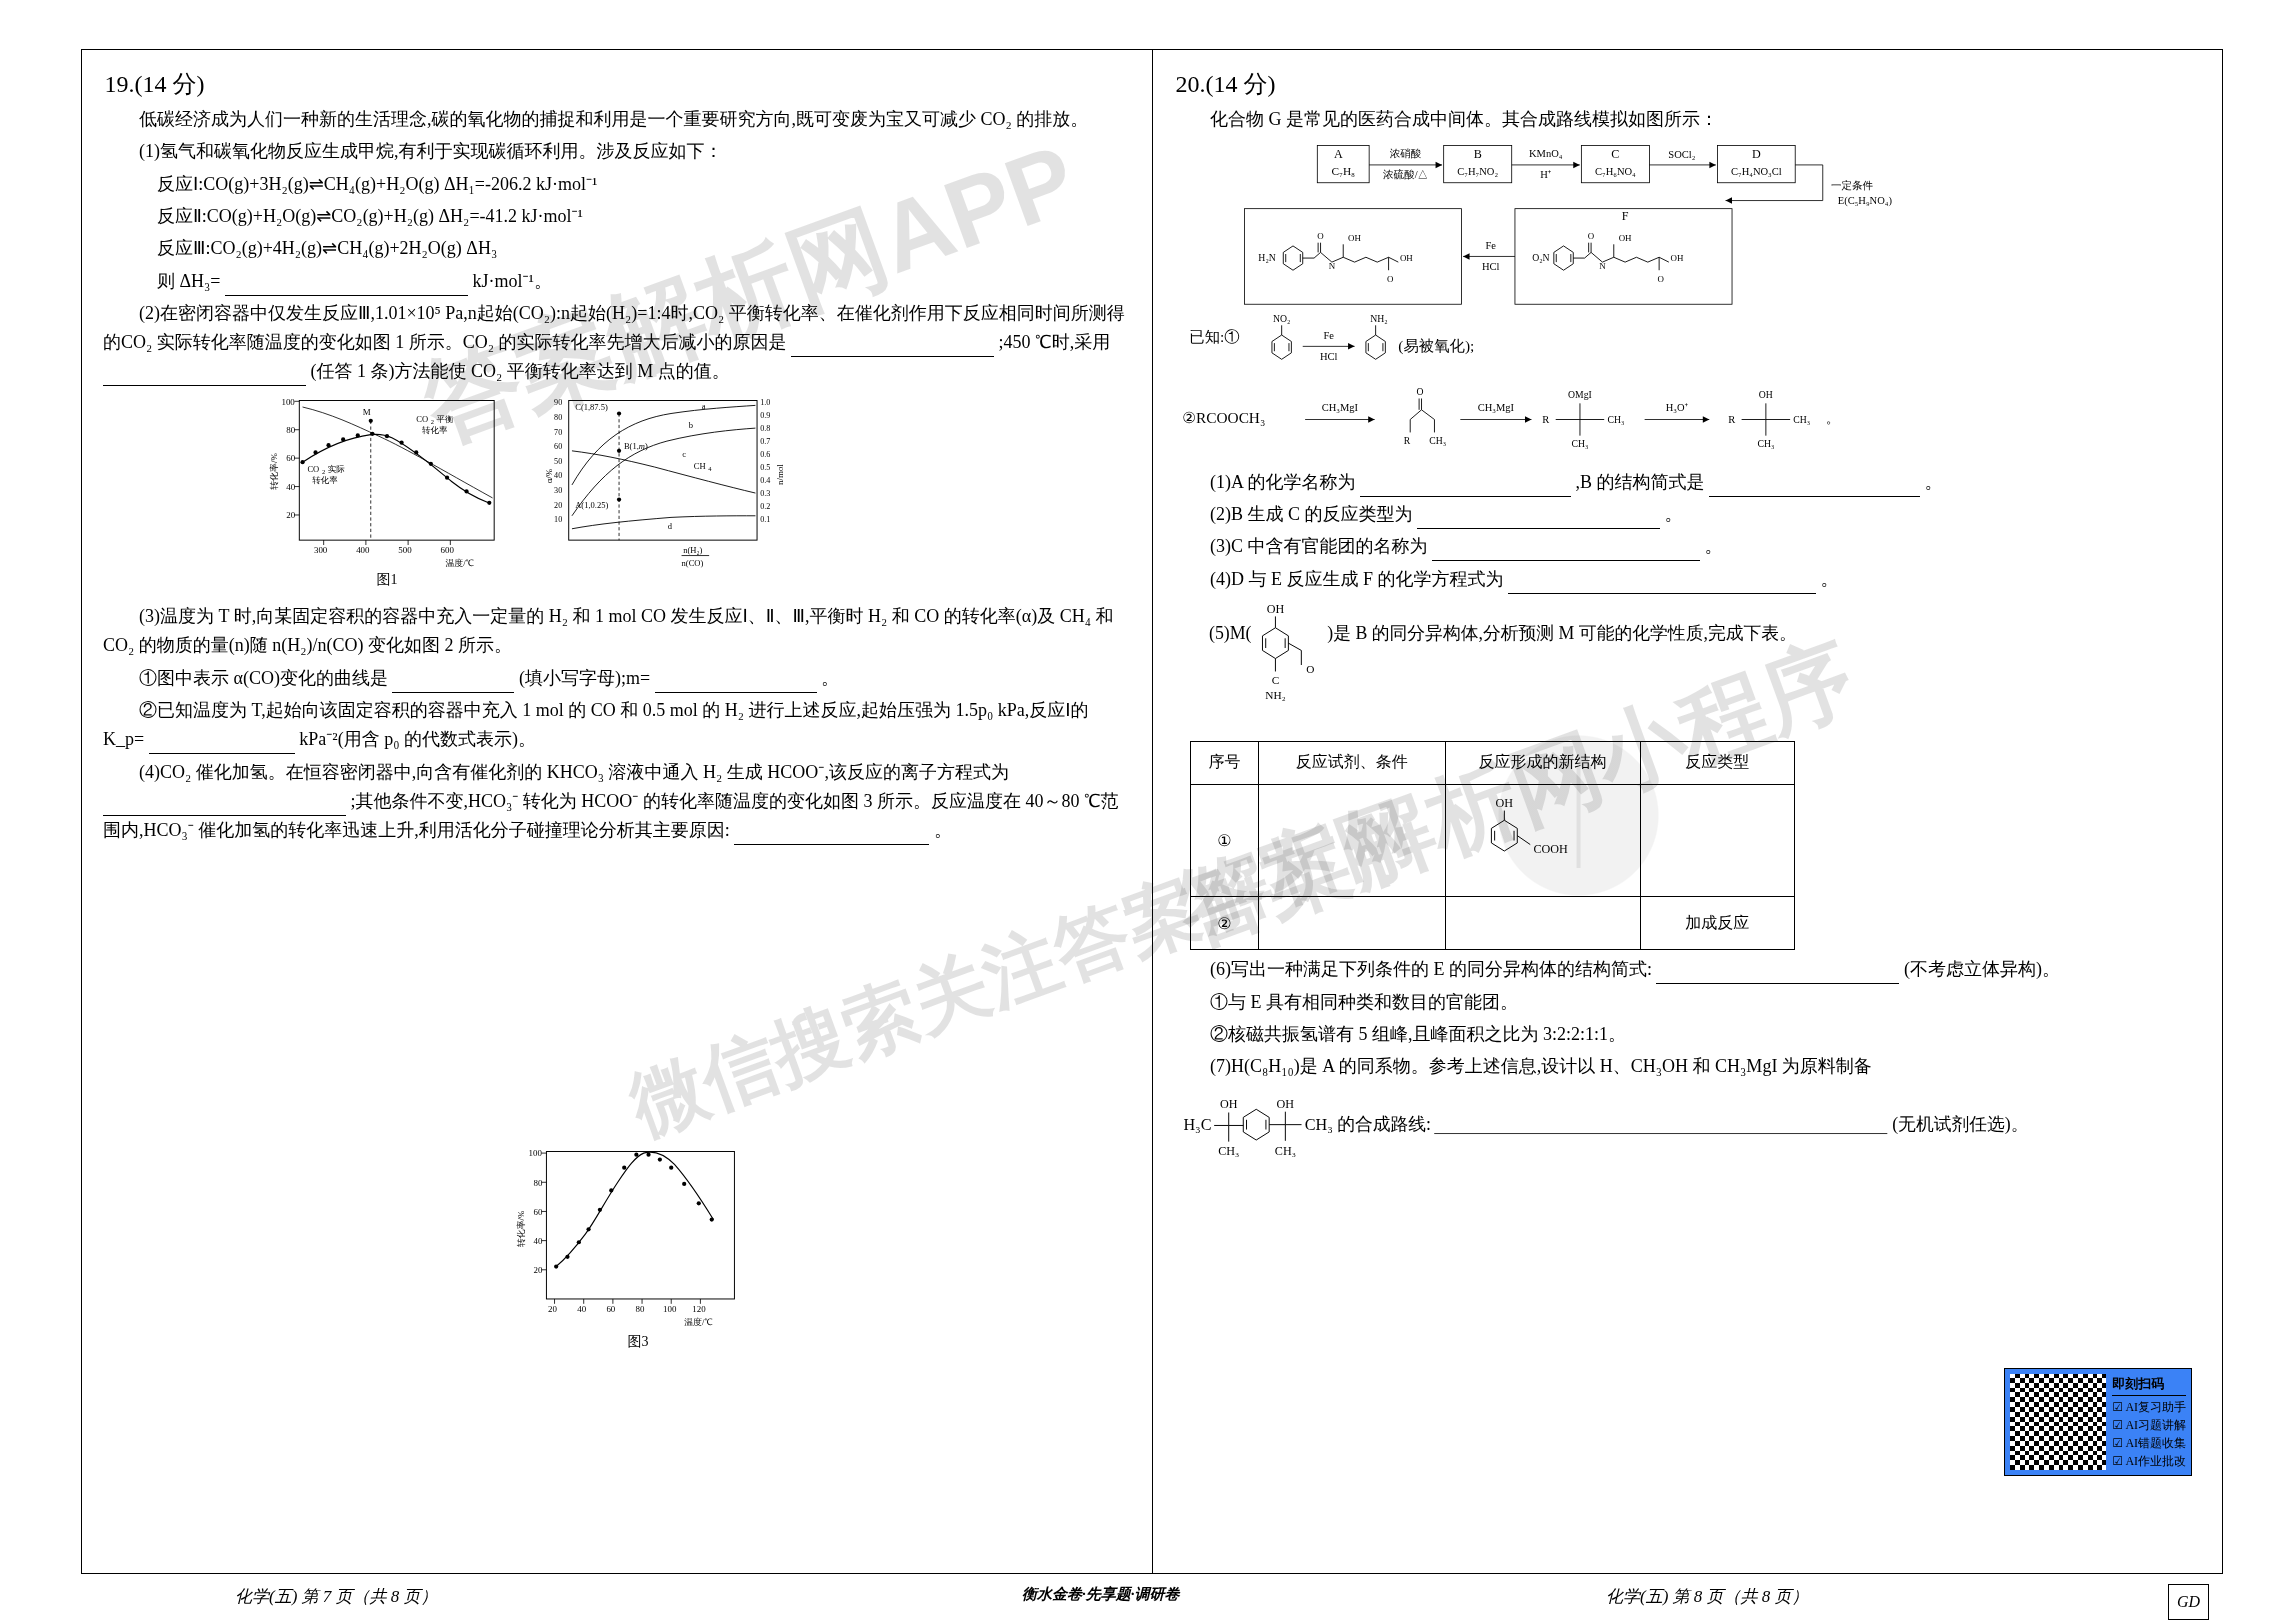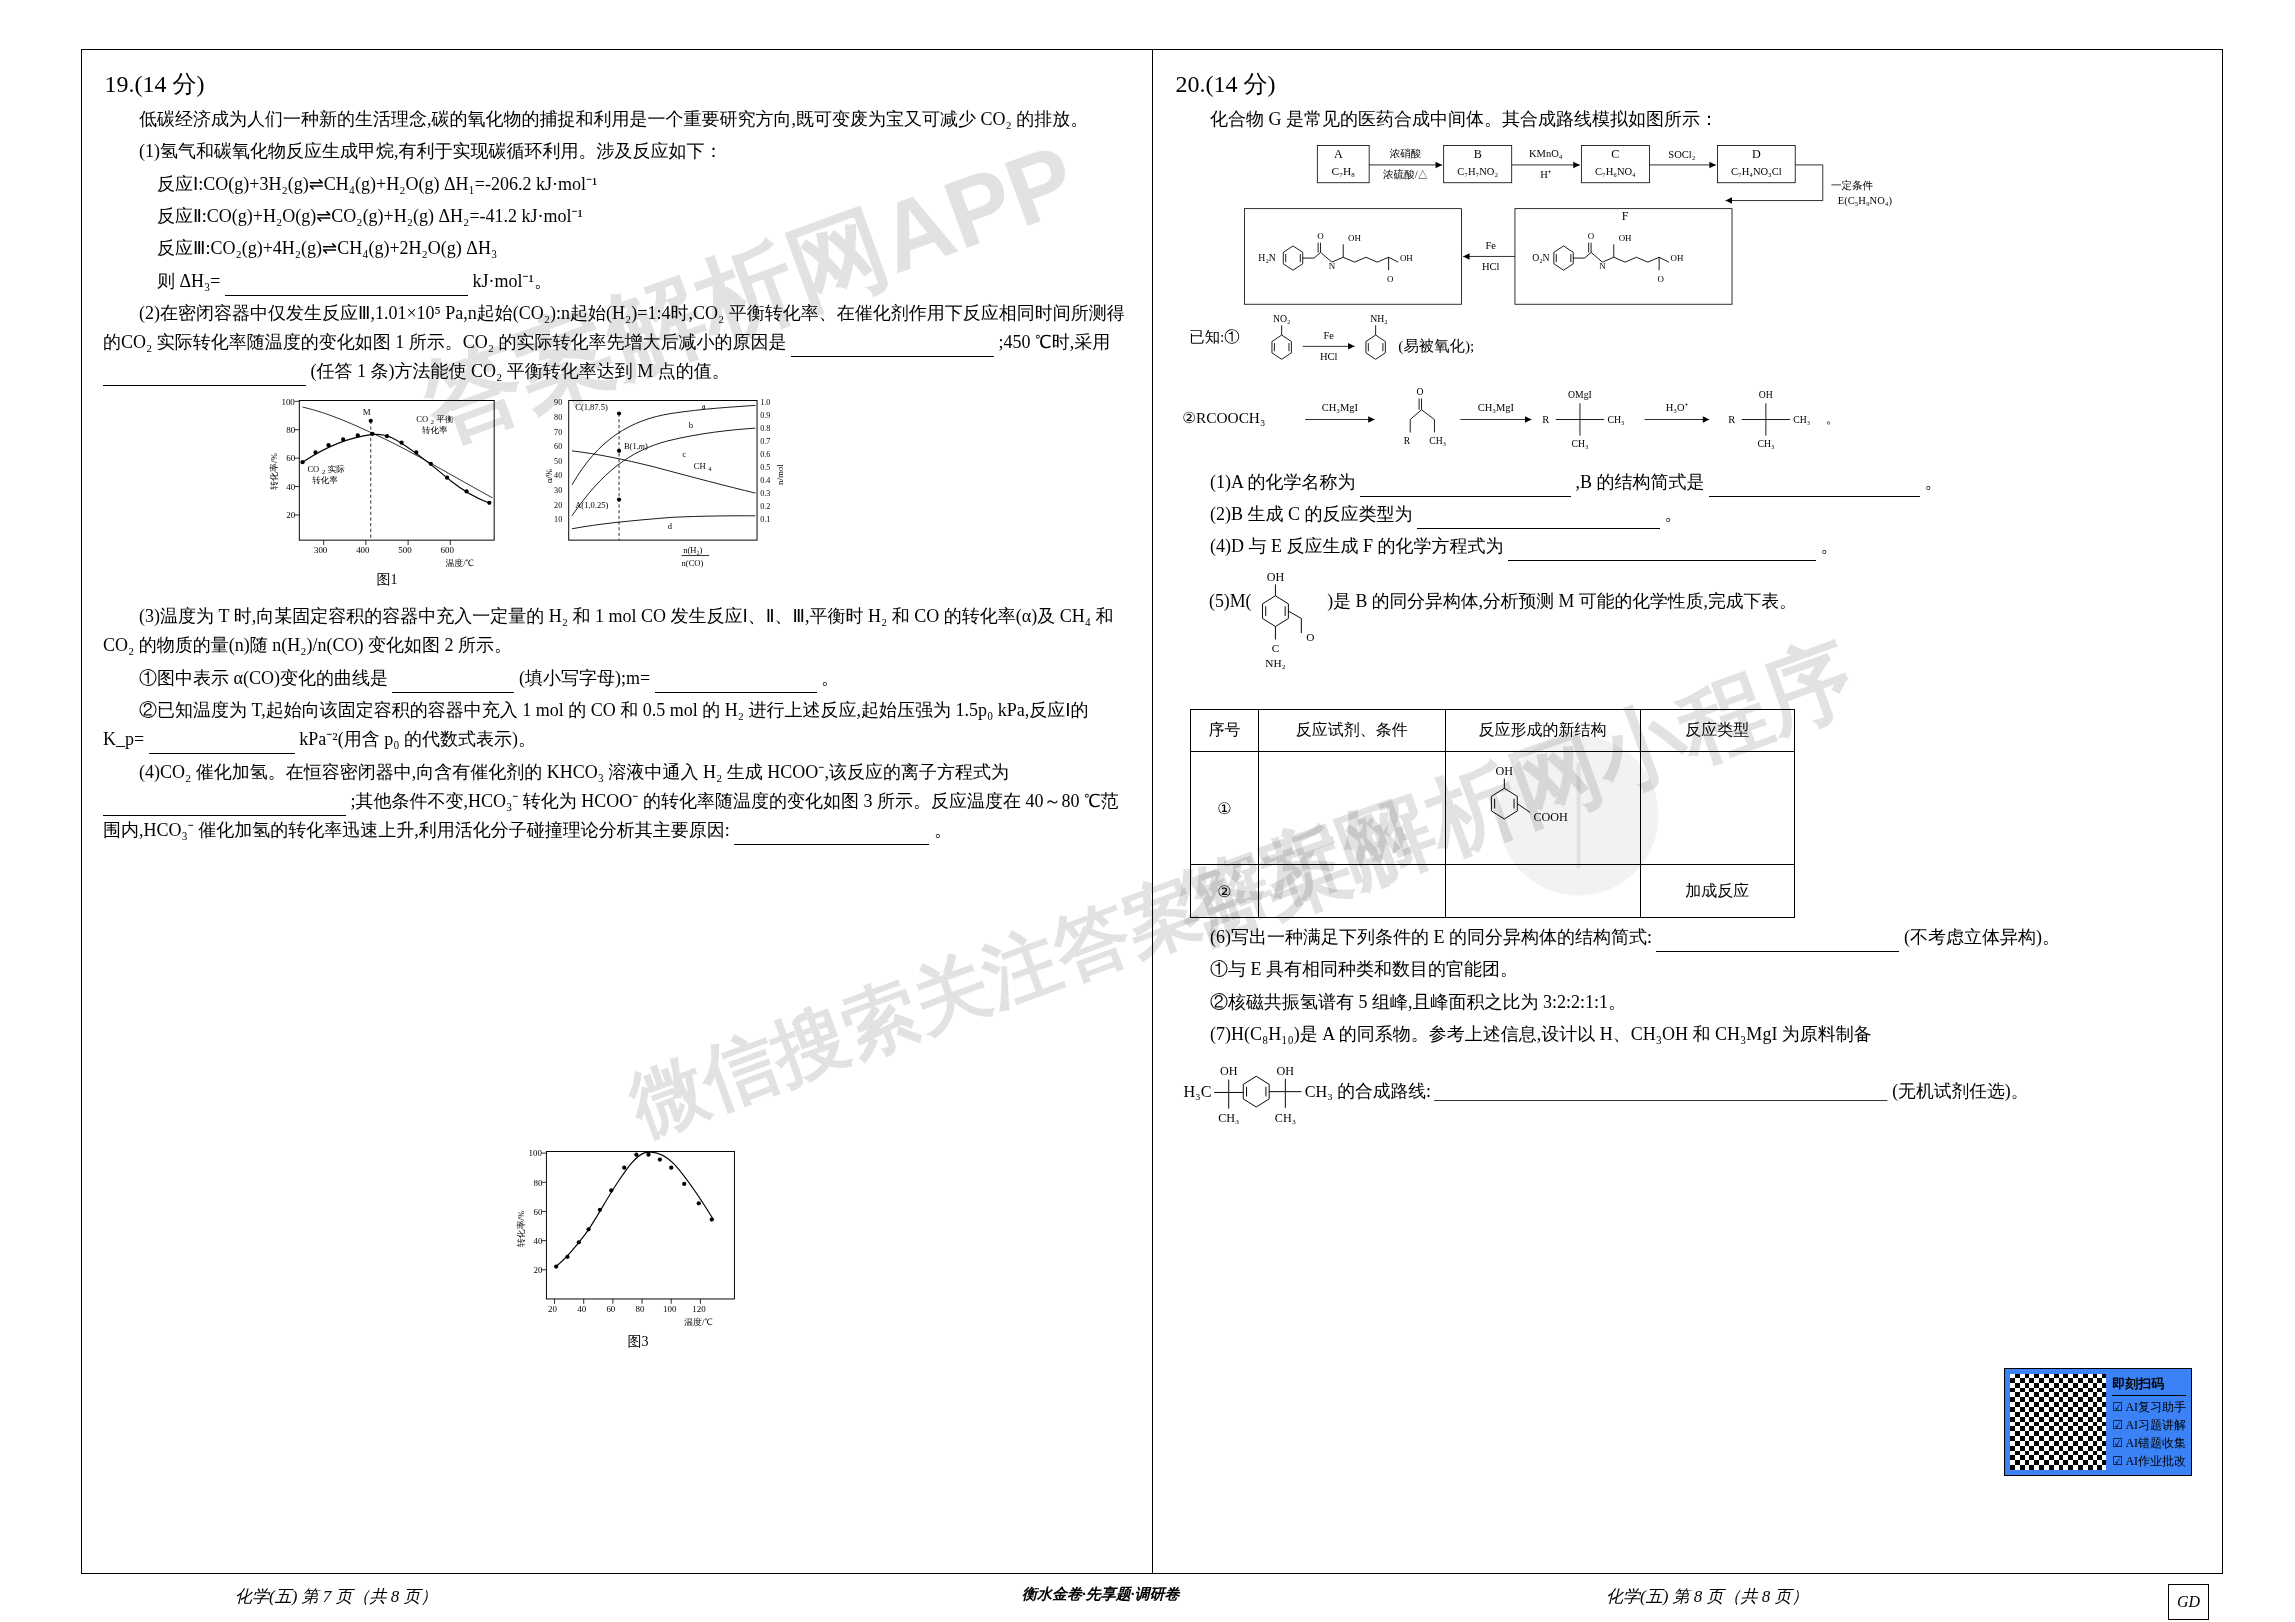--- a/index.html
+++ b/index.html
@@ -507,20 +507,25 @@
         <span class="blank" style="width:211px"></span>
         <span>。</span>
       </p>
 
       <p class="ind">
         <span>(2)B 生成 C 的反应类型为</span>
         <span class="blank" style="width:243px"></span>
         <span>。</span>
       </p>
 
+      <p class="ind">
+        <span>(3)C 中含有官能团的名称为</span>
+        <span class="blank" style="width:268px"></span>
+        <span>。</span>
+      </p>
 
       <p class="ind">
         <span>(4)D 与 E 反应生成 F 的化学方程式为</span>
         <span class="blank" style="width:308px"></span>
         <span>。</span>
       </p>
 
       <div style="position:relative;height:136px;">
         <svg width="1014" height="136" viewBox="0 0 1250 168">
           <text x="42" y="52" font-size="22" font-family="Liberation Serif, serif">(5)M(</text>

